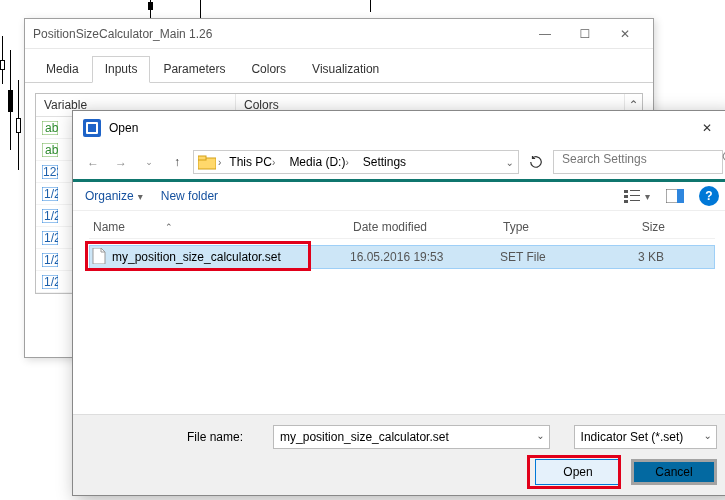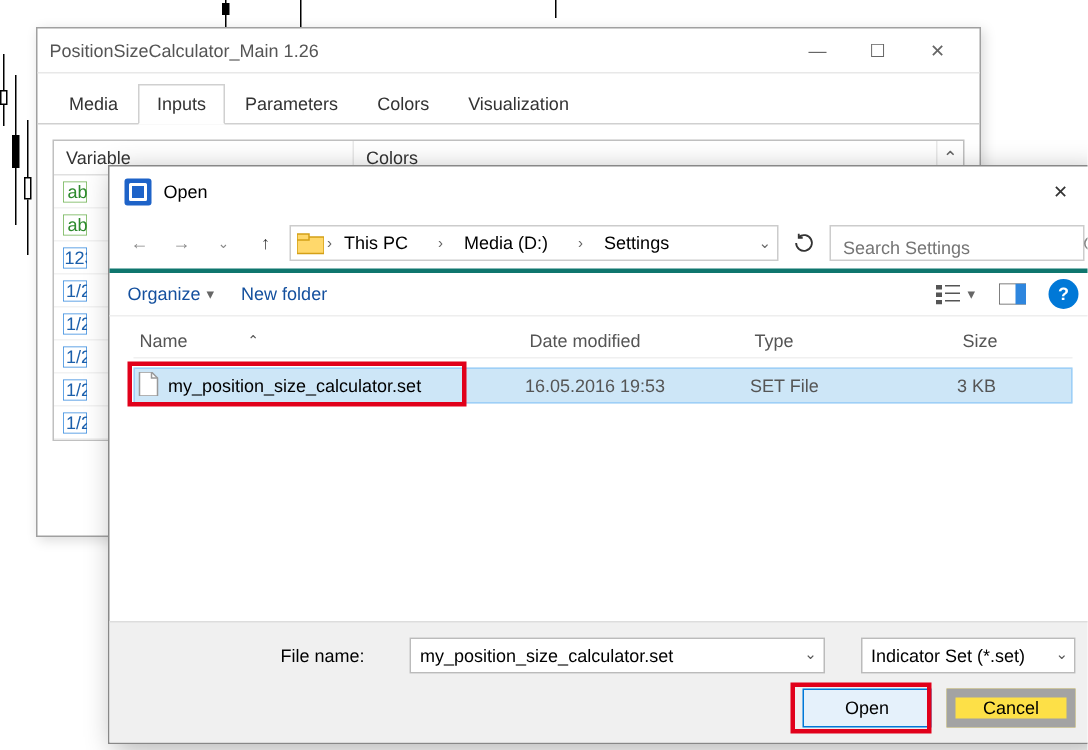--- a/index.html
+++ b/index.html
@@ -42,24 +42,24 @@
   .od-title { height:34px; display:flex; align-items:center; padding:0 6px 0 10px; }
   .od-title .ico { width:18px; height:18px; margin-right:8px; background:#1e63c8; border-radius:2px; position:relative;}
   .od-title .ico:after { content:""; position:absolute; inset:3px; border:2px solid #fff; border-radius:1px;}
   .od-title .t { flex:1; color:#000;}
   .od-close { width:36px; height:26px; display:flex; align-items:center; justify-content:center; color:#333; }
   .od-nav { height:34px; display:flex; align-items:center; padding:0 8px; gap:4px; }
   .navbtn { width:24px; height:24px; display:flex; align-items:center; justify-content:center; color:#888; }
   .navbtn.enabled { color:#333; }
   .pathbox { flex:1; height:24px; border:1px solid #ccc; display:flex; align-items:center; padding:0 4px; gap:2px; background:#fff;}
   .foldericon { width:18px; height:16px; display:inline-block; }
-  .crumb { padding:2px 6px; color:#000; display:flex; align-items:center; gap:20px;justify-content:flex-end;}
+  .crumb { padding:2px 6px; color:#000; display:flex; align-items:center; gap:0;justify-content:flex-end;}
   .chev { color:#666; font-size:10px;}
   .refresh { width:26px; height:24px; display:flex; align-items:center; justify-content:center; color:#333;}
-  .searchbox { width:170px; height:24px; border:1px solid #ccc; display:flex; align-items:flex-end; padding:0 6px; color:#888; gap:3px;}
+  .searchbox { width:170px; height:24px; border:1px solid #ccc; display:flex; align-items:flex-start; padding:0 6px; color:#888; gap:3px;}
   .searchbox input { border:none; outline:none; flex:1; color:#888; background:transparent;}
   .od-toolbar { height:32px; border-top:3px solid #0f766e; border-bottom:1px solid #eee; display:flex; align-items:center; padding:4px 12px; gap:18px;}
   .tbtn { color:#14509e; display:flex; align-items:center; gap:4px;}
   .tbright { margin-left:auto; display:flex; align-items:center; gap:10px; }
   .viewbtn { width:28px; height:22px; border:1px solid transparent; display:flex; align-items:center; justify-content:center;}
   .help { width:20px; height:20px; border-radius:50%; background:#0078d7; color:#fff; display:flex; align-items:center; justify-content:center; font-weight:bold;}
   .od-list { padding:4px 16px; }
   .list-head { display:flex; color:#555; border-bottom:1px solid #f0f0f0; height:24px; align-items:center; position:relative;}
   .list-head .h { padding:2px 4px; }
   .hName { width:260px; display:flex; align-items:center; gap:40px;}
@@ -74,21 +74,21 @@
   .list-row .cSize { width:60px; text-align:right; color:#555; padding-right:6px;}
   .file-highlight { position:absolute; border:3px solid #e1001a; pointer-events:none;}
   .od-bottom { position:absolute; left:0; right:0; bottom:0; background:#f0f0f0; border-top:1px solid #ddd; padding:10px 14px; }
   .fn-row { display:flex; align-items:center; gap:24px; margin-bottom:10px;}
   .fn-label { width:170px; text-align:right; color:#000; padding-right:6px;}
   .combo { height:24px; border:1px solid #bbb; background:#fff; display:flex; align-items:center; padding:0 6px; position:relative;}
   .combo .dd { position:absolute; right:4px; top:4px; color:#555; font-size:10px;}
   .fn-input { width:290px; }
   .filter { width:150px; }
   .btn-row { display:flex; justify-content:flex-end; gap:10px;}
-  .btn { width:86px; height:26px; border:6px solid #a3a3a3; background:#fde047; display:flex; align-items:center; justify-content:center; }
+  .btn { width:86px; height:26px; border:3px solid #a3a3a3; background:#0369a1; display:flex; align-items:center; justify-content:center; }
   .btn.primary { border:1px solid #0078d7; background:#e5f1fb;}
   .btn-row .btn.primary + .hl, .open-hl { position:absolute; border:3px solid #e1001a; pointer-events:none; }
 </style>
 </head>
 <body>
 
 <div class="candle c1"></div>
 <div class="candle c1b"></div>
 <div class="candle c2"></div>
 <div class="candle c2b"></div>

